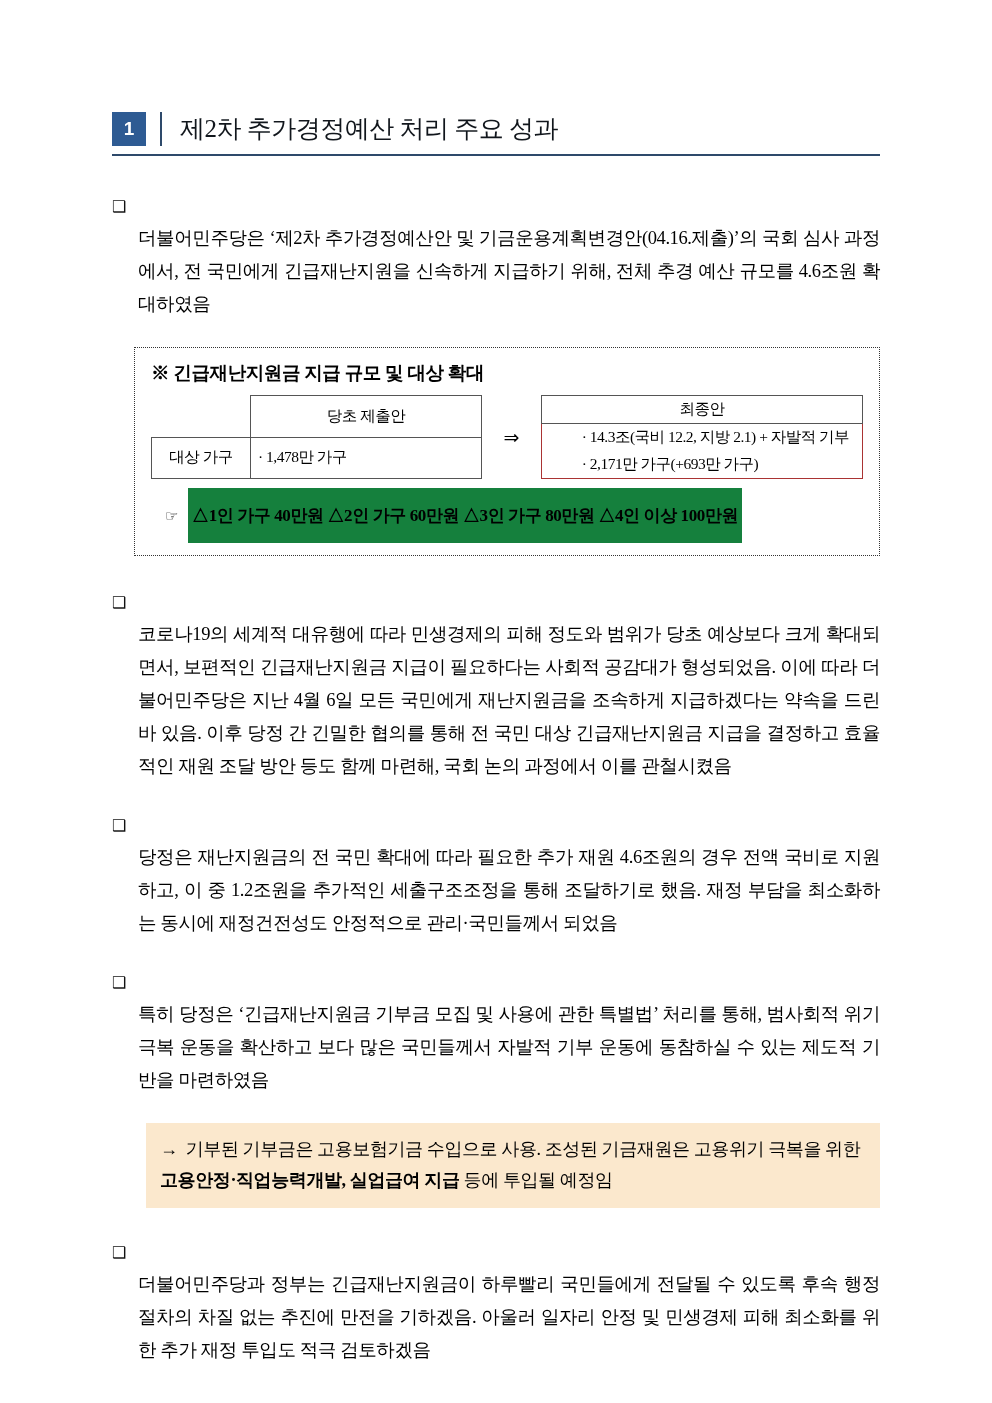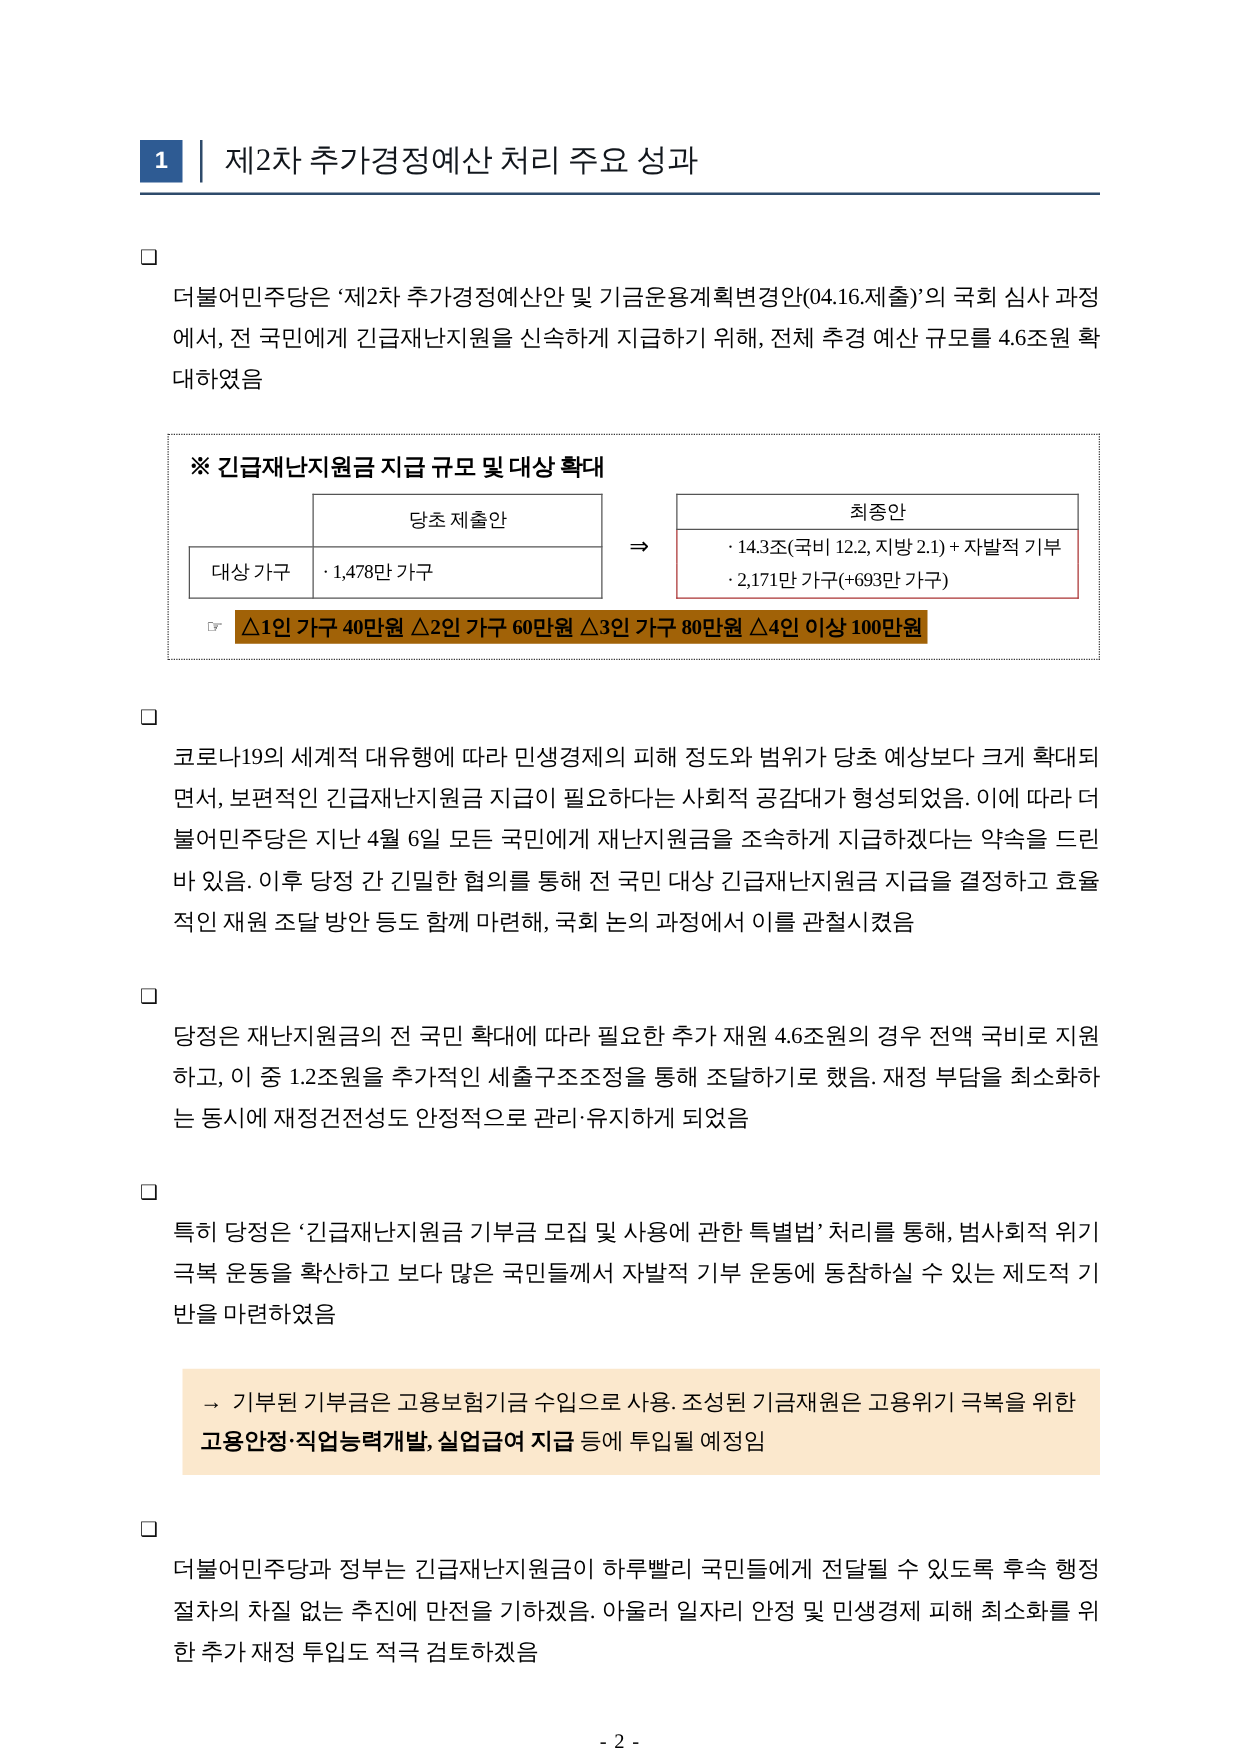--- a/index.html
+++ b/index.html
@@ -136,22 +136,22 @@
   .right-tbl td.redbot { border-top: none; }
   .hl-row {
     margin-top: 9px;
     display: flex;
     align-items: center;
     font-size: 17px;
     letter-spacing: -0.4px;
   }
   .hl-mark { margin-right: 10px; margin-left: 14px; font-size: 15px;}
   .hl-text {
-    background: #a16207;
-    padding: 2px 4px;
+    background: #15803d;
+    padding: 16px 4px;
     font-weight: bold;
   }
 
   
   .callout {
     background: #fbe8cd;
     padding: 11px 16px 12px 14px;
     margin: 2px 0 28px 34px;
     font-size: 18px;
     line-height: 31px;
@@ -228,21 +228,21 @@
       </div>
     </div>
 
     <div class="para">
       <div class="bullet">❑</div>
       <div class="ptext">코로나19의 세계적 대유행에 따라 민생경제의 피해 정도와 범위가 당초 예상보다 크게 확대되면서, 보편적인 긴급재난지원금 지급이 필요하다는 사회적 공감대가 형성되었음. 이에 따라 더불어민주당은 지난 4월 6일 모든 국민에게 재난지원금을 조속하게 지급하겠다는 약속을 드린 바 있음. 이후 당정 간 긴밀한 협의를 통해 전 국민 대상 긴급재난지원금 지급을 결정하고 효율적인 재원 조달 방안 등도 함께 마련해, 국회 논의 과정에서 이를 관철시켰음</div>
     </div>
 
     <div class="para">
       <div class="bullet">❑</div>
-      <div class="ptext">당정은 재난지원금의 전 국민 확대에 따라 필요한 추가 재원 4.6조원의 경우 전액 국비로 지원하고, 이 중 1.2조원을 추가적인 세출구조조정을 통해 조달하기로 했음. 재정 부담을 최소화하는 동시에 재정건전성도 안정적으로 관리·유지하게 되었음</div>
+      <div class="ptext">당정은 재난지원금의 전 국민 확대에 따라 필요한 추가 재원 4.6조원의 경우 전액 국비로 지원하고, 이 중 1.2조원을 추가적인 세출구조조정을 통해 조달하기로 했음. 재정 부담을 최소화하는 동시에 재정건전성도 안정적으로 관리·국민들께서 되었음</div>
     </div>
 
     <div class="para">
       <div class="bullet">❑</div>
       <div class="ptext">특히 당정은 ‘긴급재난지원금 기부금 모집 및 사용에 관한 특별법’ 처리를 통해, 범사회적 위기 극복 운동을 확산하고 보다 많은 국민들께서 자발적 기부 운동에 동참하실 수 있는 제도적 기반을 마련하였음</div>
     </div>
 
     <div class="callout">
       <span class="arr">→</span>
       <span>기부된 기부금은 고용보험기금 수입으로 사용. 조성된 기금재원은 고용위기 극복을 위한 </span><b>고용안정·직업능력개발, 실업급여 지급</b><span> 등에 투입될 예정임</span>

